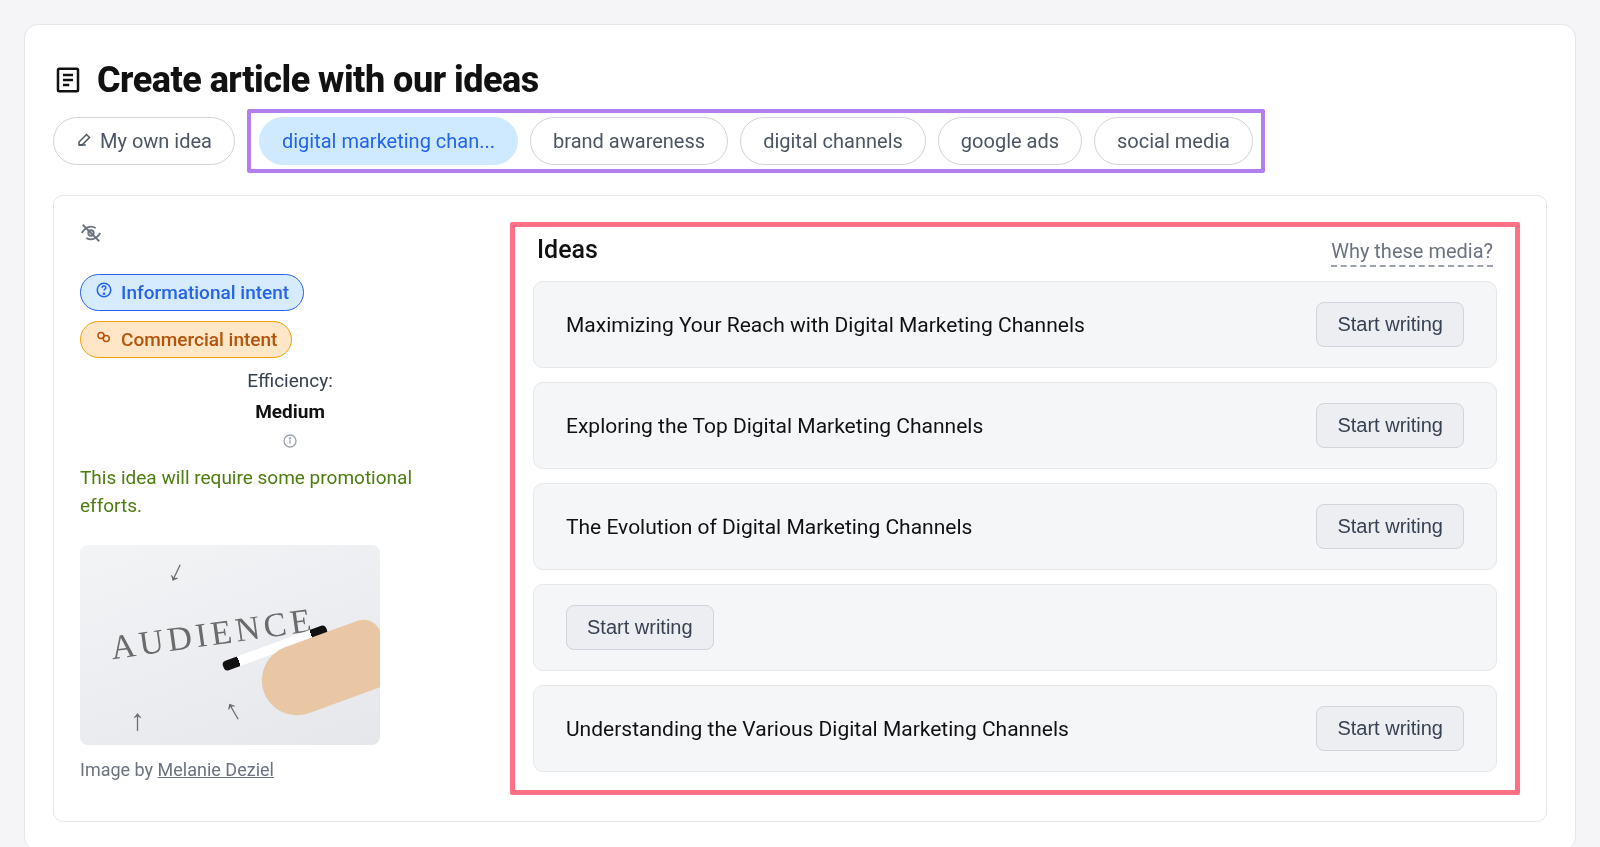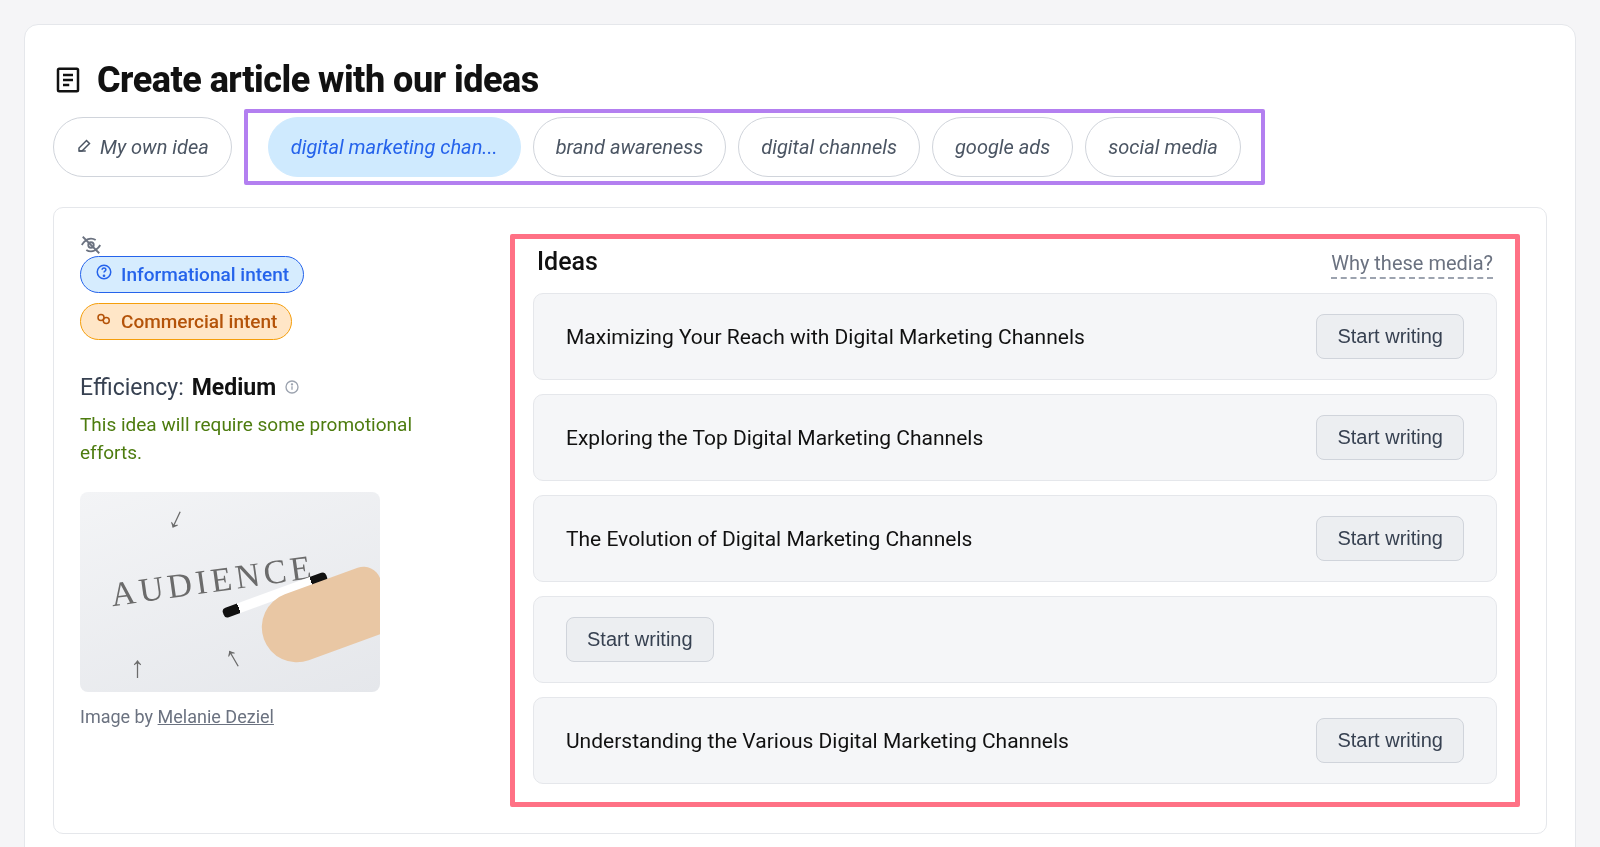--- a/index.html
+++ b/index.html
@@ -34,44 +34,43 @@
   .chip-row {
     display: flex;
     align-items: center;
     gap: 12px;
     margin-top: 4px;
   }
   .chip {
     display: inline-flex;
     align-items: center;
     gap: 6px;
-    height: 60px;
+    height: 48px;
     padding: 0 22px;
     border: 1px solid #d0d4db;
     border-radius: 999px;
     background: #fff;
     color: #4b5563;
     font-size: 20px;
     white-space: nowrap;
     cursor: pointer;
-    font-style: italic;
   }
   .chip.active {
     background: #cfeafe;
     border-color: #cfeafe;
     color: #2563eb;
   }
   .chip .pencil-icon svg { width: 18px; height: 18px; }
   .chips-highlight {
     display: inline-flex;
     align-items: center;
     gap: 12px;
     border: 4px solid #b37ff0;
     border-radius: 2px;
-    padding: 4px 20px;
+    padding: 4px 8px;
     flex-wrap: nowrap;
   }
 
   
   .panel {
     margin-top: 22px;
     border: 1px solid #e5e7eb;
     border-radius: 10px;
     padding: 26px;
     display: flex;
@@ -88,21 +87,21 @@
     gap: 14px;
   }
   .topic-title {
     font-size: 27px;
     font-weight: 800;
     letter-spacing: -0.3px;
   }
   .hide-icon { color: #6b7280; cursor: pointer; }
   .hide-icon svg { width: 22px; height: 22px; display: block; }
 
-  .badges { display: flex; flex-direction: column; gap: 10px; align-items: flex-start; }
+  .badges { margin-top: 30px; display: flex; flex-direction: column; gap: 10px; align-items: flex-start; }
   .badge {
     display: inline-flex;
     align-items: center;
     gap: 8px;
     border-radius: 999px;
     padding: 6px 14px;
     font-size: 19px;
     font-weight: 500;
   }
   .badge.info {
@@ -111,26 +110,27 @@
     border: 1px solid #2563eb;
   }
   .badge.comm {
     background: #ffe6c7;
     color: #b45309;
     border: 1px solid #f59e0b;
   }
   .badge svg { width: 18px; height: 18px; }
 
   .efficiency-row {
-    margin-top: 34px;
-    font-size: 23px;
+    margin-top: 11px;
+    font-size: 19px;
     color: #374151;
     display: flex;
     align-items: center;
     gap: 8px;
+    flex-direction: column;
   }
   .efficiency-row .val { font-weight: 700; color: #111; }
   .info-icon svg { width: 16px; height: 16px; color: #9ca3af; }
 
   .efficiency-desc {
     margin-top: 10px;
     color: #4d7c0f;
     font-size: 19px;
     line-height: 1.45;
     max-width: 380px;

